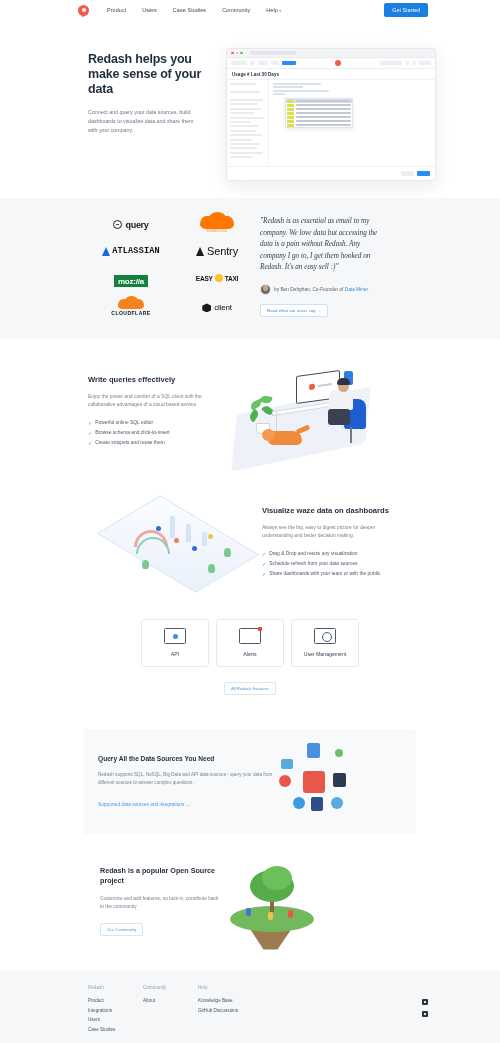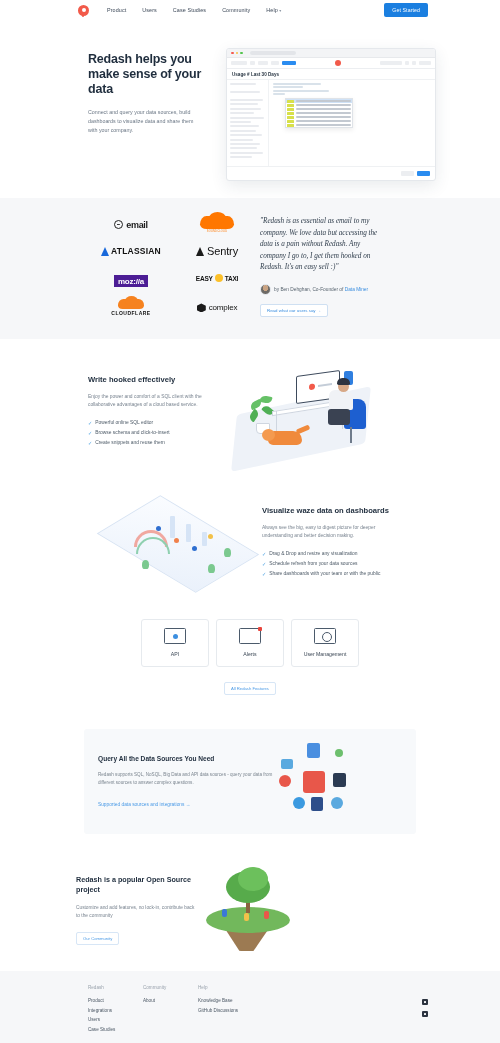--- a/index.html
+++ b/index.html
@@ -191,27 +191,27 @@
     width: 34px; height: 13px;
     background: #ff7700;
     border-radius: 7px 7px 7px 7px / 9px 9px 5px 5px;
     position: relative;
   }
   .sc-cloud:before {
     content: ""; position: absolute; left: 9px; top: -4px;
     width: 17px; height: 12px; background: #ff7700; border-radius: 50%;
   }
   .sc-label { font-size: 2.6px; color: #ff7700; text-align: center; margin-top: 1px; letter-spacing: .2px; }
-  .atl { display: flex; align-items: center; gap: 2px; }
+  .atl { display: flex; align-items: center; gap: 2px; font-family: Liberation Mono, monospace; }
   .atl-mark { width: 0; height: 0; border-left: 4px solid transparent; border-right: 4px solid transparent; border-bottom: 9px solid #1868db; }
   .atl-txt { font-weight: bold; font-size: 8.5px; letter-spacing: .2px; color: #111; }
   .sentry-mark { width: 0; height: 0; border-left: 4.5px solid transparent; border-right: 4.5px solid transparent; border-bottom: 9px solid #1b1b1b; }
   .sentry-txt { font-size: 11px; color: #111; letter-spacing: -.1px; }
   .moz {
-    background: #4c1d95; color: #fff;
+    background: #15803d; color: #fff;
     font-size: 8px; padding: 1.5px 4px;
     letter-spacing: -.2px; font-weight: bold;
   }
   .taxi { display: flex; align-items: center; gap: 2px; }
   .taxi-txt { font-weight: bold; font-size: 6.5px; color: #111; letter-spacing: -.2px; }
   .taxi-circle { width: 8px; height: 8px; border-radius: 50%; background: #fcc02a; }
   .cf-wrap { text-align: center; }
   .cf-cloud {
     width: 26px; height: 10px; background: #f6821f;
     border-radius: 6px 6px 5px 5px / 7px 7px 4px 4px;
@@ -408,22 +408,22 @@
   .ds-graphic { position: relative; width: 110px; height: 80px; }
   .ds-node {
     position: absolute; border-radius: 50%;
     display: flex; align-items: center; justify-content: center;
     font-size: 3.4px; color: #fff;
   }
   .ds-sq { position: absolute; border-radius: 2px; }
 
   
   .os {
-    display: flex; align-items: center;
-    padding: 32px 60px 0 76px;
+    display: flex; 
+    padding: 32px 60px 0 100px;
     height: 120px;
   }
   .os-copy { width: 120px; }
   .os-title { font-size: 7.2px; font-weight: bold; color: #1f2d3d; line-height: 10px; }
   .os-desc { margin-top: 9px; font-size: 4.8px; line-height: 8px; color: #78838f; }
   .os-graphic { position: relative; width: 95px; height: 85px; margin-left: 6px; }
   .island {
     position: absolute; left: 4px; top: 40px;
     width: 84px; height: 26px;
     background: #72b85c; border-radius: 50%;
@@ -575,21 +575,21 @@
         <div class="btn-mini"></div>
         <div class="btn-mini blue"></div>
       </div>
     </div>
   </div>
 
   <div class="band">
     <div class="logos">
       <div class="logo-cell">
         <div class="waze-icon"></div>
-        <span class="waze-txt">email</span>
+        <span class="waze-txt">query</span>
       </div>
       <div>
         <div class="sc-cloud"></div>
         <div class="sc-label">SOUNDCLOUD</div>
       </div>
       <div class="logo-cell atl">
         <div class="atl-mark"></div>
         <span class="atl-txt">ATLASSIAN</span>
       </div>
       <div class="logo-cell">
@@ -603,37 +603,37 @@
         <span class="taxi-txt">EASY</span>
         <div class="taxi-circle"></div>
         <span class="taxi-txt">TAXI</span>
       </div>
       <div class="cf-wrap">
         <div class="cf-cloud"></div>
         <div class="cf-txt">CLOUDFLARE</div>
       </div>
       <div class="logo-cell netlify">
         <div class="nf-mark"></div>
-        <span class="nf-txt">complex</span>
+        <span class="nf-txt">client</span>
       </div>
     </div>
 
     <div class="quote-col">
       <div class="quote">"Redash is as essential as email to my company. We love data but accessing the data is a pain without Redash. Any company I go to, I get them hooked on Redash. It's an easy sell :)"</div>
       <div class="quote-by">
         <div class="avatar"></div>
         <div class="by-txt"><span>by Ben Dehghan, Co-Founder of </span><a href="#">Data Miner</a></div>
       </div>
       <button class="btn-ghost">Read what our users say →</button>
     </div>
   </div>
 
   <div class="feature sec-queries">
     <div class="f-copy">
-      <div class="f-title">Write hooked effectively</div>
+      <div class="f-title">Write queries effectively</div>
       <div class="f-desc">Enjoy the power and comfort of a SQL client with the collaborative advantages of a cloud based service.</div>
       <div class="f-list">
         <div class="f-item">
             <span class="tick">✓</span>
             <span>Powerful online SQL editor</span>
           </div>
         <div class="f-item">
             <span class="tick">✓</span>
             <span>Browse schema and click-to-insert</span>
           </div>

